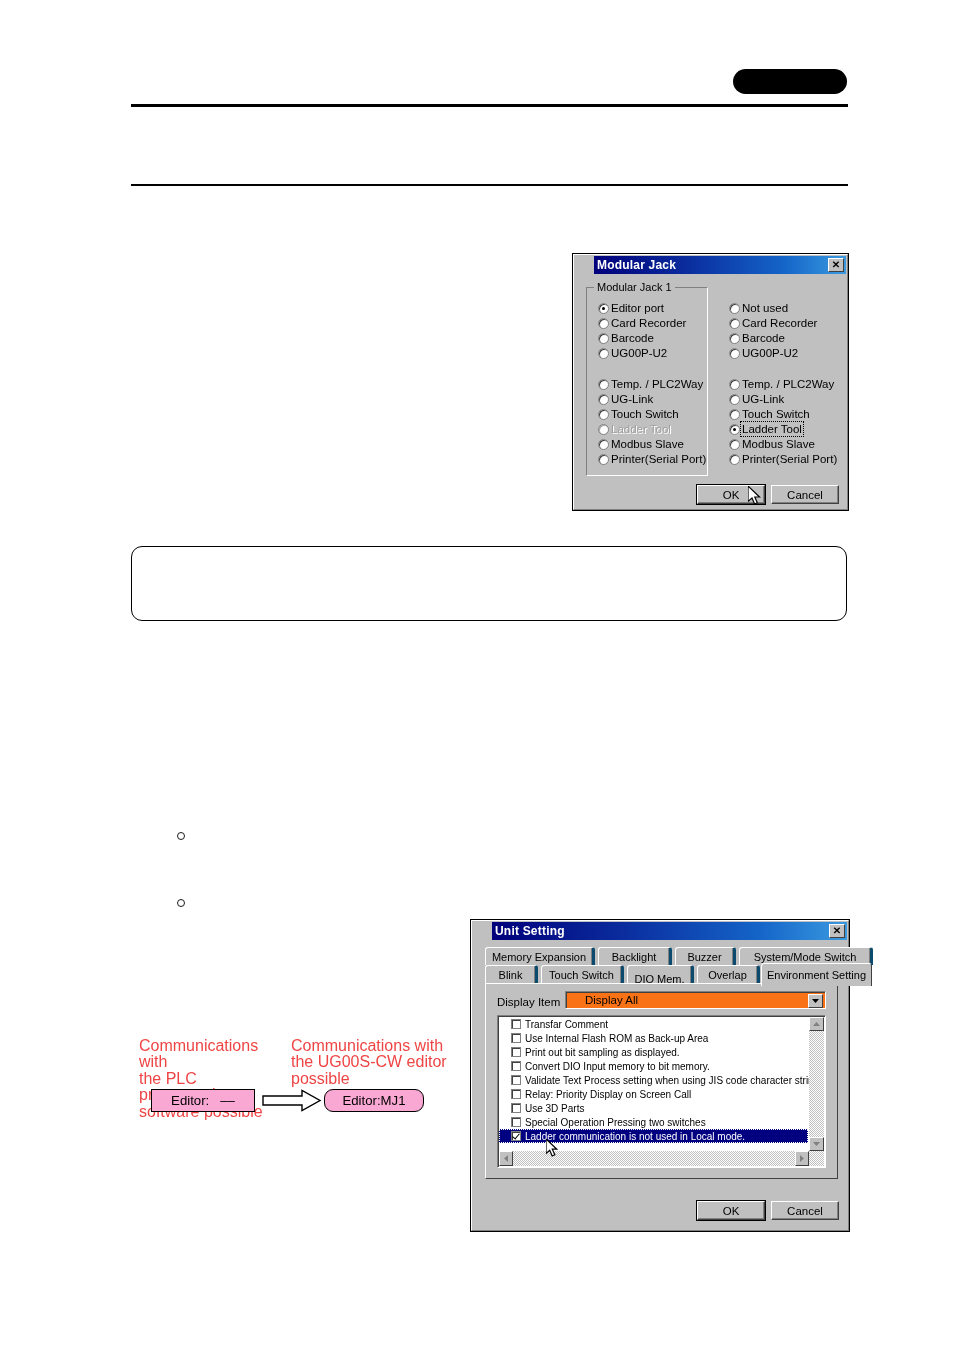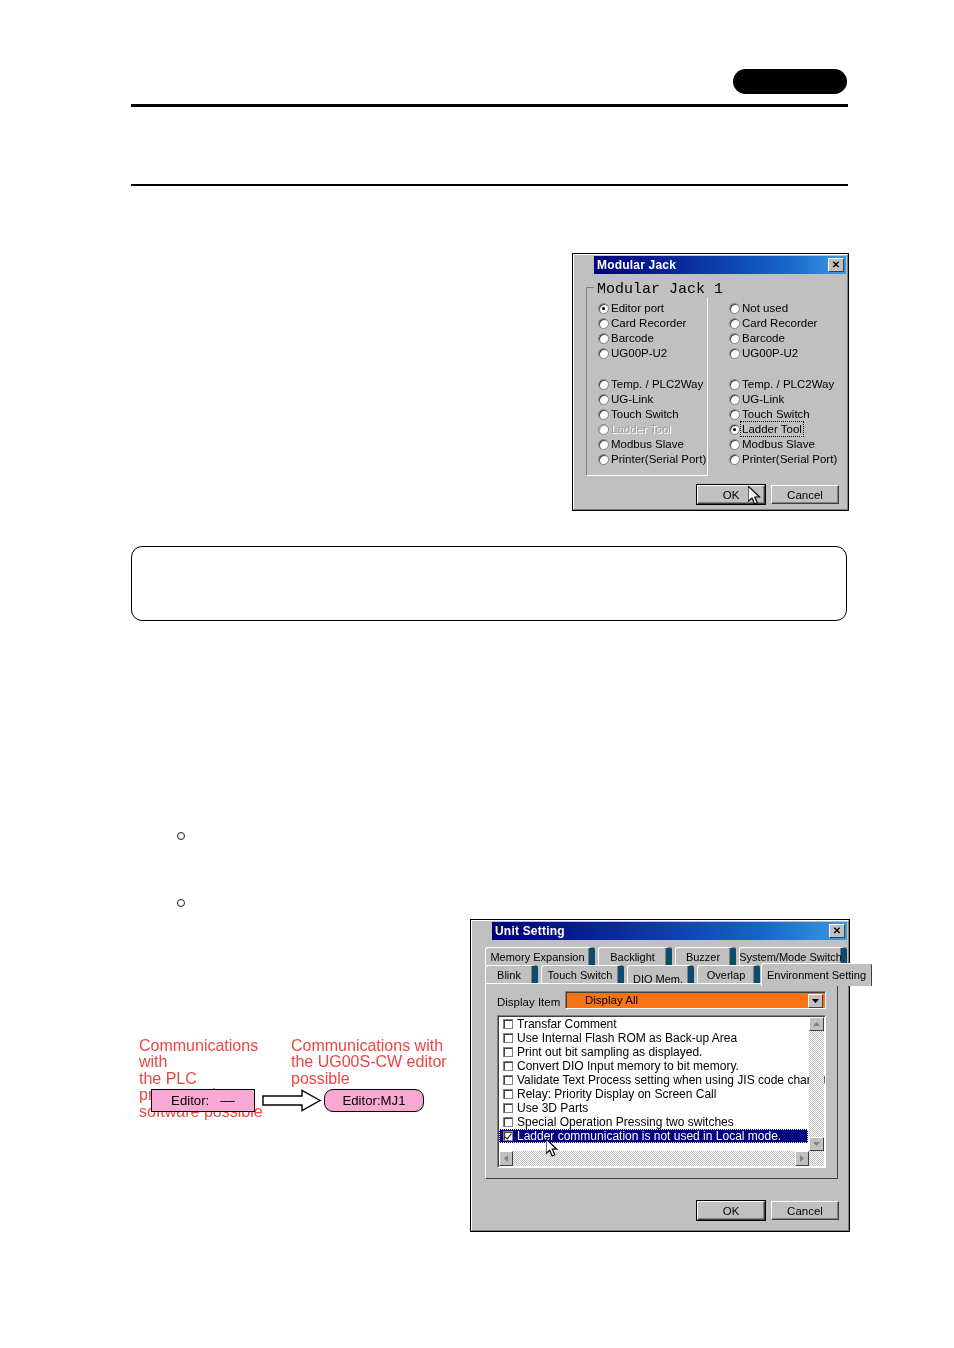--- a/index.html
+++ b/index.html
@@ -142,24 +142,23 @@
     border-left: 1px solid #808080;
     border-right: 1px solid #ffffff;
     border-bottom: 1px solid #ffffff;
     box-sizing: border-box;
   }
   .groupbox > .gb-label {
     position: absolute;
     top: -7px; left: 7px;
     background: #c0c0c0;
     padding: 0 3px;
-    font-size: 15px;
+    font-size: 11px;
     color: #000;
     white-space: nowrap;
-    font-family: Liberation Mono, monospace;
   }
 
   .radio-row {
     position: absolute;
     display: flex;
     align-items: center;
     gap: 2px;
     white-space: nowrap;
     font-size: 11.5px;
   }
@@ -199,21 +198,21 @@
     color: #000;
   }
   .win-btn.default { outline: 1px solid #000; outline-offset: 0px; }
 
   
   .tab {
     position: absolute;
     background: #c0c0c0;
     border-top: 1px solid #ffffff;
     border-left: 1px solid #ffffff;
-    border-right: 6px solid #0c4a6e;
+    border-right: 3px solid #0c4a6e;
     box-shadow: inset -1px 0 0 #808080;
     box-sizing: border-box;
     display: flex; align-items: center; justify-content: center;
     font-size: 11px;
     white-space: nowrap;
     border-radius: 3px 3px 0 0;
   }
   .tab-panel {
     position: absolute;
     background: #c0c0c0;
@@ -260,22 +259,22 @@
     border-bottom: 1px solid #ffffff;
     box-shadow: inset 1px 1px 0 #404040;
     box-sizing: border-box;
     overflow: hidden;
   }
   .lb-item {
     display: flex;
     align-items: center;
     gap: 4px;
     height: 14px;
-    padding-left: 4px;
-    font-size: 12px;
+    padding-left: 12px;
+    font-size: 10px;
     white-space: nowrap;
     color: #000;
   }
   .lb-item.selected {
     background: #000080;
     color: #ffffff;
     outline: 1px dotted #ffffff;
     outline-offset: -1px;
   }
   .cb {
@@ -459,21 +458,21 @@
   <div class="inner-frame"></div>
 
   <div class="titlebar">
     <span class="t-text">Unit Setting</span>
     <span class="close-btn">✕</span>
   </div>
 
   <div class="tab" style="left:14px; top:27px; width:110px; height:18px;">Memory Expansion</div>
   <div class="tab" style="left:127px; top:27px; width:74px; height:18px;">Backlight</div>
   <div class="tab" style="left:204px; top:27px; width:61px; height:18px;">Buzzer</div>
-  <div class="tab" style="left:268px; top:27px; width:108px; height:18px;">System/Mode Switch</div>
+  <div class="tab" style="left:268px; top:27px; width:134px; height:18px;">System/Mode Switch</div>
 
   <div class="tab" style="left:14px;  top:45px; width:53px; height:19px;text-align:center;">Blink</div>
   <div class="tab" style="left:70px;  top:45px; width:83px; height:19px;">Touch Switch</div>
   <div class="tab" style="left:156px; top:45px; width:67px; height:26px;">DIO Mem.</div>
   <div class="tab" style="left:226px; top:45px; width:63px; height:19px;">Overlap</div>
   <div class="tab" style="left:290px; top:43px; width:111px; height:23px; z-index:3; box-shadow:none; border-right:1px solid #404040;">Environment Setting</div>
 
   <div class="tab-panel" style="left:14px; top:63px; width:353px; height:196px; z-index:2;"></div>
 
   <span class="field-label" style="left:26px; top:76px; z-index:4;">Display Item</span>

